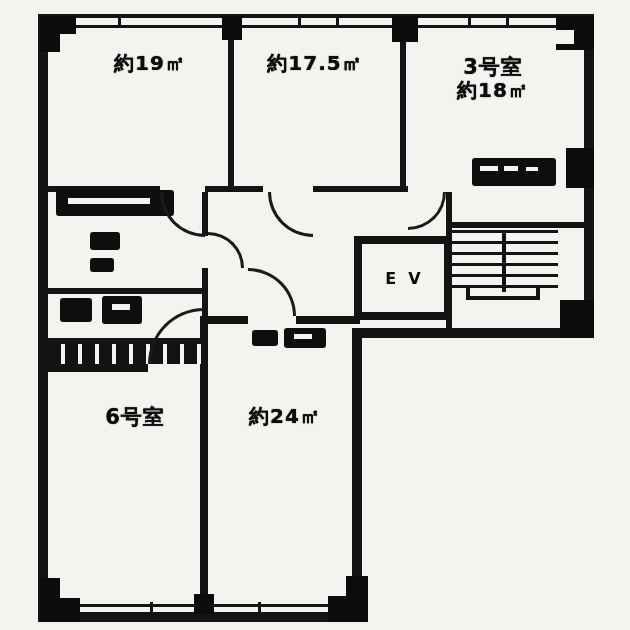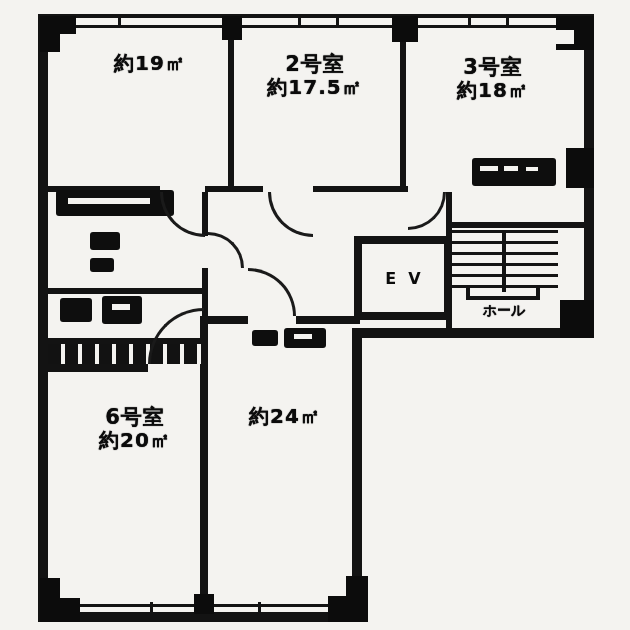--- a/index.html
+++ b/index.html
@@ -86,21 +86,20 @@
 
   <div class="wall" style="left:354px;top:236px;width:98px;height:84px;"></div>
   <div class="whitebox" style="left:362px;top:244px;width:82px;height:68px;"></div>
   <div class="evlabel" style="left:362px;top:244px;width:82px;height:68px;border-radius:28px;">EV</div>
 
   <div class="stairs" style="left:452px;top:230px;width:106px;height:62px;"></div>
   <div class="wall" style="left:502px;top:230px;width:4px;height:62px;"></div>
   <div class="wall" style="left:466px;top:296px;width:74px;height:4px;"></div>
   <div class="wall" style="left:466px;top:288px;width:4px;height:12px;"></div>
   <div class="wall" style="left:536px;top:288px;width:4px;height:12px;"></div>
-  <div class="halllabel" style="left:452px;top:302px;width:104px;height:22px;">ホール</div>
 
   <div class="blackfix" style="left:56px;top:190px;width:118px;height:26px;"></div>
   <div class="slit" style="left:68px;top:198px;width:82px;height:6px;"></div>
   <div class="blackfix" style="left:90px;top:232px;width:30px;height:18px;"></div>
   <div class="blackfix" style="left:90px;top:258px;width:24px;height:14px;"></div>
   <div class="blackfix" style="left:60px;top:298px;width:32px;height:24px;"></div>
   <div class="blackfix" style="left:102px;top:296px;width:40px;height:28px;"></div>
   <div class="slit" style="left:112px;top:304px;width:18px;height:6px;"></div>
   <div class="hatch" style="left:48px;top:344px;width:154px;height:20px;"></div>
   <div class="blackfix" style="left:472px;top:158px;width:84px;height:28px;"></div>
@@ -121,28 +120,26 @@
   <div class="room" style="left:48px;top:28px;width:180px;height:158px;"></div>
   <div class="room" style="left:234px;top:28px;width:166px;height:158px;"></div>
   <div class="room" style="left:406px;top:28px;width:178px;height:158px;"></div>
   <div class="room" style="left:48px;top:372px;width:152px;height:240px;"></div>
   <div class="room" style="left:208px;top:324px;width:144px;height:288px;"></div>
 
   <div class="rlabel" style="left:70px;top:52px;width:160px;">
     <div class="l2">約19㎡</div>
   </div>
   <div class="rlabel" style="left:230px;top:52px;width:170px;">
-    <div class="l1">2号室</div>
     <div class="l2">約17.5㎡</div>
   </div>
   <div class="rlabel" style="left:408px;top:55px;width:170px;">
     <div class="l1">3号室</div>
     <div class="l2">約18㎡</div>
   </div>
   <div class="rlabel" style="left:55px;top:405px;width:160px;">
     <div class="l1">6号室</div>
-    <div class="l2">約20㎡</div>
   </div>
   <div class="rlabel" style="left:212px;top:405px;width:146px;">
     <div class="l2">約24㎡</div>
   </div>
 
 </div>
 
 </body></html>

